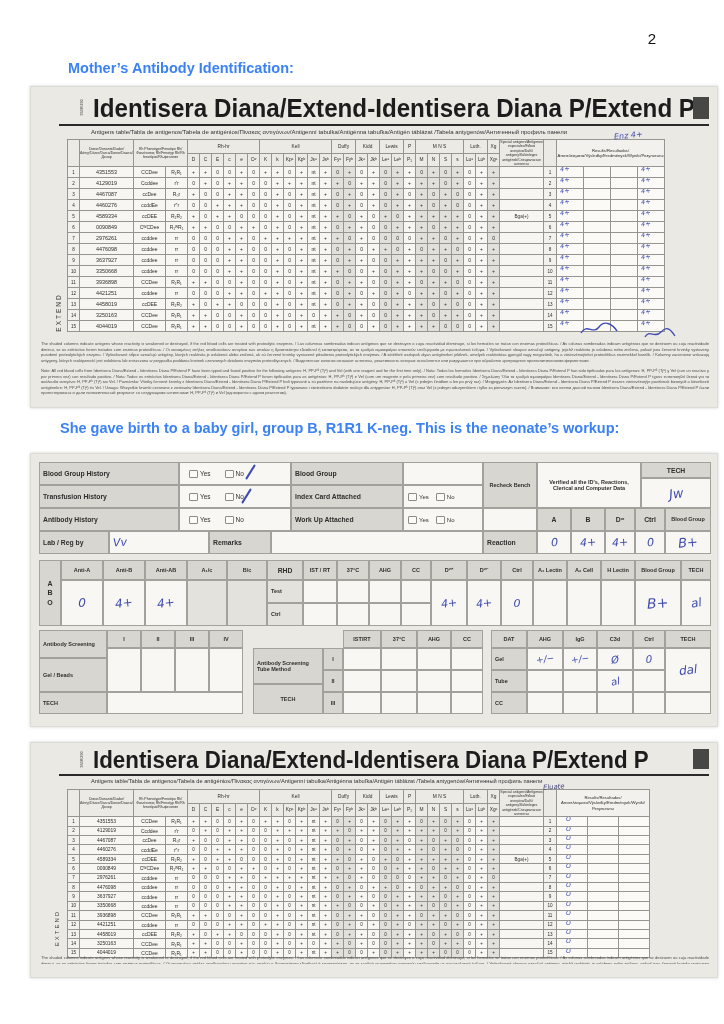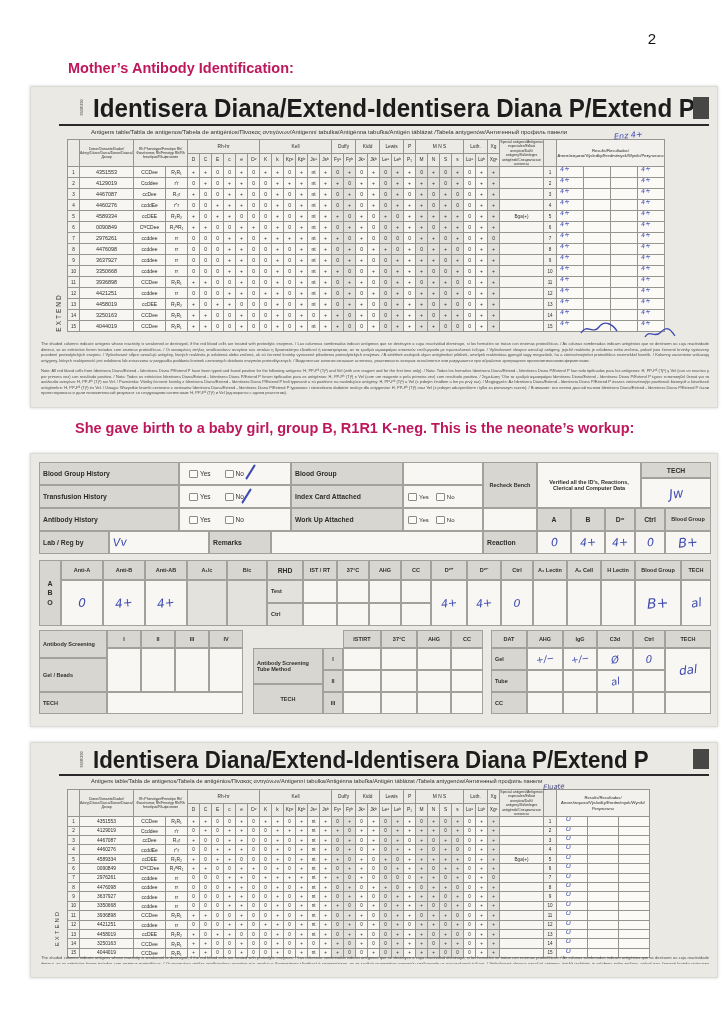--- a/index.html
+++ b/index.html
@@ -1,19 +1,19 @@
 <!DOCTYPE html>
 <html><head>
 <meta charset="utf-8">
 <style>
   html,body{margin:0;padding:0;background:#fff;width:724px;height:1024px;position:relative;
     font-family:"Liberation Sans",sans-serif;overflow:hidden;}
   .abs{position:absolute;}
   #page-number{position:absolute;right:68px;top:30px;font-size:15px;color:#111;}
-  .doc-head{position:absolute;left:68px;font-size:14.5px;font-weight:bold;color:#be185d;letter-spacing:0;}
+  .doc-head{position:absolute;left:68px;font-size:14.5px;font-weight:bold;color:#3b82f6;letter-spacing:0;}
   .scan{position:absolute;left:30px;width:688px;background:#ebe9e4;box-shadow:0 0 3px rgba(0,0,0,.18);border:1px solid #dddbd5;box-sizing:border-box;}
   
   .ptitle{position:absolute;font-weight:bold;color:#1c1c1c;transform:scaleX(.93);transform-origin:left;white-space:nowrap;}
   .prule{position:absolute;height:2px;background:#2a2a2a;}
   .psub{position:absolute;font-size:6px;color:#333;white-space:nowrap;}
   .pcode{position:absolute;font-size:4px;color:#444;transform:rotate(-90deg);}
   .part{position:absolute;background:#474745;}
   .extlbl{position:absolute;font-size:6.5px;letter-spacing:2px;color:#3a3a3a;transform:rotate(-90deg);transform-origin:center;}
   
   table.ag{border-collapse:collapse;table-layout:fixed;background:#f7f6f2;}
@@ -791,21 +791,21 @@
   <svg class="scrib" style="left:548px;top:234px;" width="40" height="16">
       <path d="M2 12 C8 2,14 14,20 6 S34 4,38 10" stroke="#3e4bb0" stroke-width="1.4" fill="none"></path>
     </svg>
   <svg class="scrib" style="left:612px;top:240px;" width="34" height="14">
       <path d="M2 10 C6 2,12 12,18 5 S28 3,32 9" stroke="#3e4bb0" stroke-width="1.3" fill="none"></path>
     </svg>
   <div class="fine" style="left:10px;top:254px;width:668px;">The shaded columns indicate antigens whose reactivity is weakened or destroyed, if the red blood cells are treated with proteolytic enzymes. / Las columnas sombreadas indican antígenos que se destruyen o cuya reactividad disminuye, si los hematíes se tratan con enzimas proteolíticas. / As colunas sombreadas indicam antigénios que se destroem ou cuja reactividade diminui, se os eritrócitos forem tratados com enzimas proteolíticas. / Οι σκιασμένες στήλες υποδεικνύουν αντιγόνα των οποίων η δραστικότητα εξασθενεί ή καταστρέφεται, αν τα ερυθρά αιμοσφαίρια υποστούν επεξεργασία με πρωτεολυτικά ένζυμα. / Vyšrafované sloupce označují antigeny, jejichž reaktivita je oslabena nebo zničena, pokud jsou červené krvinky vystaveny působení proteolytických enzymů. / Vyšrafované stĺpce označujú antigény, ktorých reaktivita je oslabená alebo zničená, ak sú červené krvinky vystavené pôsobeniu proteolytických enzýmov. / A sötétített oszlopok olyan antigéneket jelölnek, amelyek reaktivitása gyengül vagy megszűnik, ha a vörösvérsejteket proteolitikus enzimekkel kezelik. / Kolumny zacienione wskazują antygeny, których reaktywność jest osłabiona lub zniszczona w przypadku poddania krwinek czerwonych działaniu enzymów proteolitycznych. / Выделенные колонки означают антигены, реактивность которых ослабляется или разрушается при обработке эритроцитов протеолитическими ферментами.</div>
   <div class="fine" style="left:10px;top:281px;width:668px;height:38px;overflow:hidden;">Note: All red blood cells from Identisera Diana/Extend - Identisera Diana P/Extend P have been typed and found positive for the following antigens: H, PP₁Pᵏ (Tjᵃ) and Vel (with one reagent and for the first time only). / Nota: Todos los hematíes Identisera Diana/Extend - Identisera Diana P/Extend P han sido tipificados para los antígenos: H, PP₁Pᵏ (Tjᵃ) y Vel (con un reactivo y por primera vez) con resultado positivo. / Nota: Todos os eritrócitos Identisera Diana/Extend - Identisera Diana P/Extend P foram tipificados para os antigénios: H, PP₁Pᵏ (Tjᵃ) e Vel (com um reagente e pela primeira vez) com resultado positivo. / Σημείωση: Όλα τα ερυθρά αιμοσφαίρια Identisera Diana/Extend - Identisera Diana P/Extend P έχουν τυποποιηθεί θετικά για τα ακόλουθα αντιγόνα: H, PP₁Pᵏ (Tjᵃ) και Vel. / Poznámka: Všetky červené krvinky z Identisera Diana/Extend - Identisera Diana P/Extend P boli typované a sú pozitívne na nasledujúce antigény: H, PP₁Pᵏ (Tjᵃ) a Vel (s jedným činidlom a len po prvý raz). / Megjegyzés: Az Identisera Diana/Extend - Identisera Diana P/Extend P összes vörösvérsejtje pozitívnak bizonyult a következő antigénekre: H, PP₁Pᵏ (Tjᵃ) és Vel. / Uwaga: Wszystkie krwinki czerwone z zestawów Identisera Diana/Extend - Identisera Diana P/Extend P typowano i stwierdzono dodatnie reakcje dla antygenów: H, PP₁Pᵏ (Tjᵃ) oraz Vel (z jednym odczynnikiem i tylko za pierwszym razem). / Внимание: все клетки данной панели Identisera Diana/Extend - Identisera Diana P/Extend P были протестированы и дали положительный результат со следующими антигенами: H, PP₁Pᵏ (Tjᵃ) и Vel (однократно с одним реагентом).</div>
 </div>
 
-<div class="doc-head" style="top:420px;left:75px;">She gave birth to a baby girl, group B, R1R1 K-neg.  This is the neonate’s workup:</div>
+<div class="doc-head" style="top:420px;left:60px;">She gave birth to a baby girl, group B, R1R1 K-neg.  This is the neonate’s workup:</div>
 
 <div class="scan" style="top:453px;height:274px;">
 
   <div class="fcell fgray" style="left:8px;top:8px;width:140px;height:23px;">
       <span>Blood Group History</span>
     </div>
   <div class="fcell" style="left:148px;top:8px;width:112px;height:23px;">
     <span class="cb"></span>
       <span class="ynlab">Yes</span>
     <span class="cb" style="margin-left:14px;"></span>

